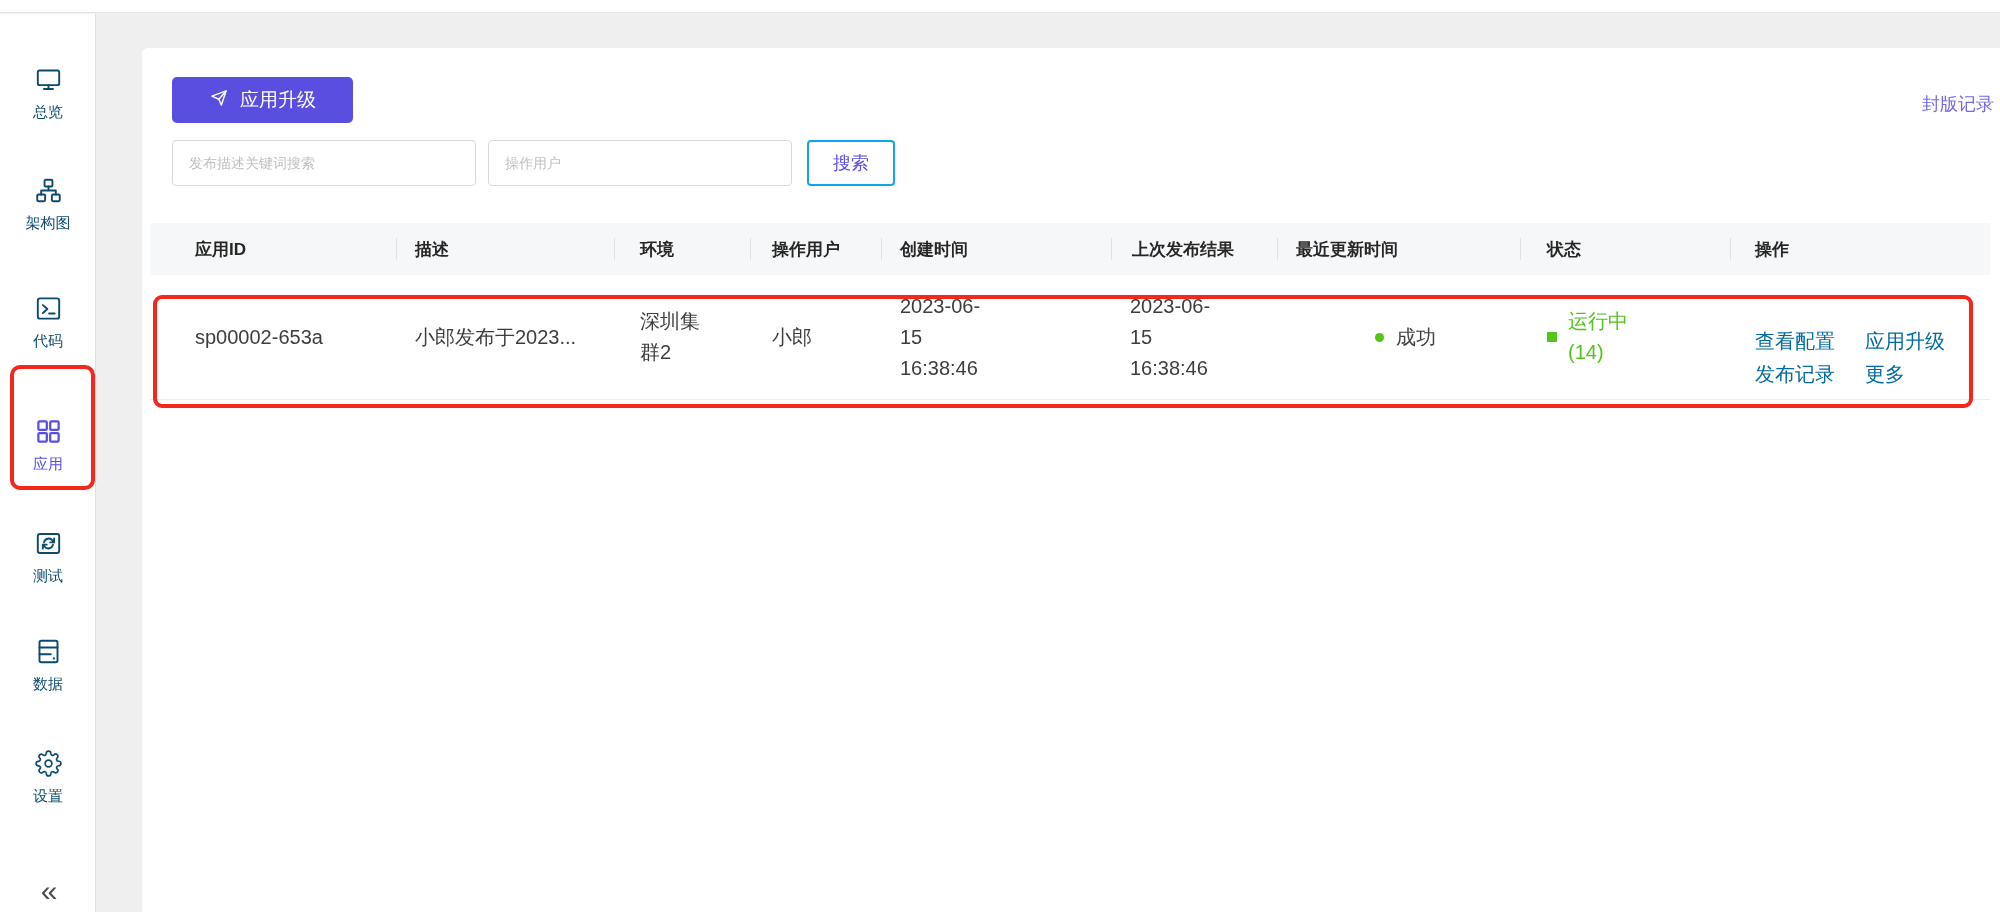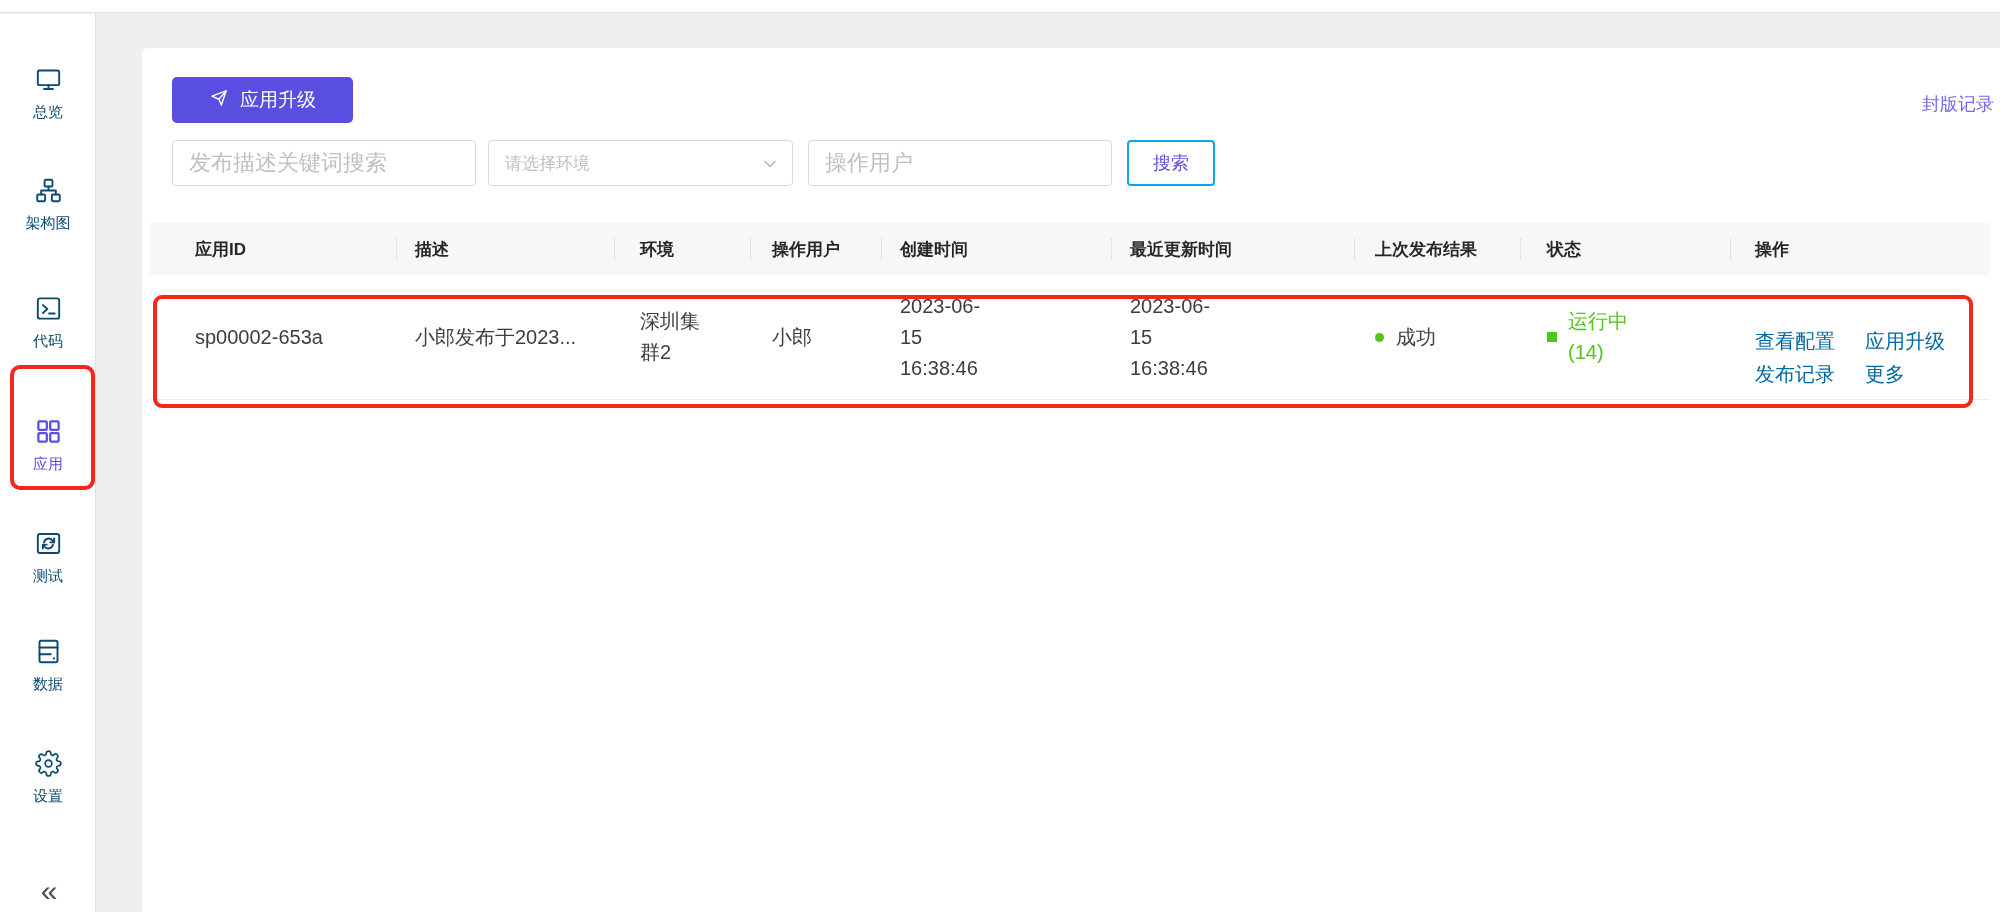--- a/index.html
+++ b/index.html
@@ -39,21 +39,21 @@
                  background:#5a4ee0; border:none; border-radius:5px; color:#ffffff;
                  font-size:19px; font-family:inherit; display:flex; align-items:center;
                  justify-content:center; gap:11px; cursor:pointer; }
   .publish-btn svg { width:20px; height:20px; stroke:#fff; fill:none;
                      stroke-width:1.7; stroke-linecap:round; stroke-linejoin:round; }
   .seal-link { position:absolute; right:6px; top:44px; font-size:18px;
                color:#7468ea; cursor:pointer; }
   
   .filters { position:absolute; left:30px; top:92px; display:flex; align-items:center; }
   .f-input { height:46px; border:1px solid #d9d9d9; border-radius:4px; background:#fff;
-             font-size:22px; font-family:inherit; color:#7f1d1d; padding:0 16px; outline:none; }
+             font-size:14px; font-family:inherit; color:#7f1d1d; padding:0 16px; outline:none; }
   .f-input::placeholder { color:#bfbfbf; }
   .f-keyword { width:304px; margin-right:12px; }
   .f-select  { width:305px; height:46px; border:1px solid #d9d9d9; border-radius:4px;
                background:#fff; display:flex; align-items:center; padding:0 16px;
                color:#bfbfbf; position:relative; margin-right:15px; cursor:pointer; }
   .f-select .chev { position:absolute; right:14px; top:15px; width:16px; height:16px;
                     stroke:#b9b9b9; fill:none; stroke-width:1.6; stroke-linecap:round;
                     stroke-linejoin:round; }
   .f-user { width:304px; margin-right:15px; }
   .search-btn { width:88px; height:46px; background:#fff; border:2px solid #0ea5e9;
@@ -156,39 +156,33 @@
           <path d="M3.5 9.8L20.5 3.5 14.8 20.5l-3-7z"></path>
           <path d="M11.8 13.5l8.7-10"></path>
         </svg></span>
     <span>应用升级</span>
   </button>
 
   <a class="seal-link">封版记录</a>
 
   <div class="filters">
     <input class="f-input f-keyword" placeholder="发布描述关键词搜索" style="">
-    <div class="f-select">
-      <span>请选择环境</span>
-      <svg class="chev" viewBox="0 0 16 16">
-          <path d="M3 5.5l5 5 5-5"></path>
-        </svg>
-    </div>
     <input class="f-input f-user" placeholder="操作用户" style="">
     <button class="search-btn">搜索</button>
   </div>
 
   <div class="apps-table">
     <div class="thead">
       <div class="th c0">应用ID</div>
       <div class="th c1">描述</div>
       <div class="th c2">环境</div>
       <div class="th c3">操作用户</div>
       <div class="th c4">创建时间</div>
+      <div class="th c6">上次发布结果</div>
       <div class="th c5">最近更新时间</div>
-      <div class="th c6">上次发布结果</div>
       <div class="th c7">状态</div>
       <div class="th c8">操作</div>
     </div>
 
     <div class="trow">
       <div class="td c0">sp00002-653a</div>
       <div class="td c1">小郎发布于2023...</div>
       <div class="td c2">
         <div class="wrap-narrow">深圳集群2</div>
       </div>

